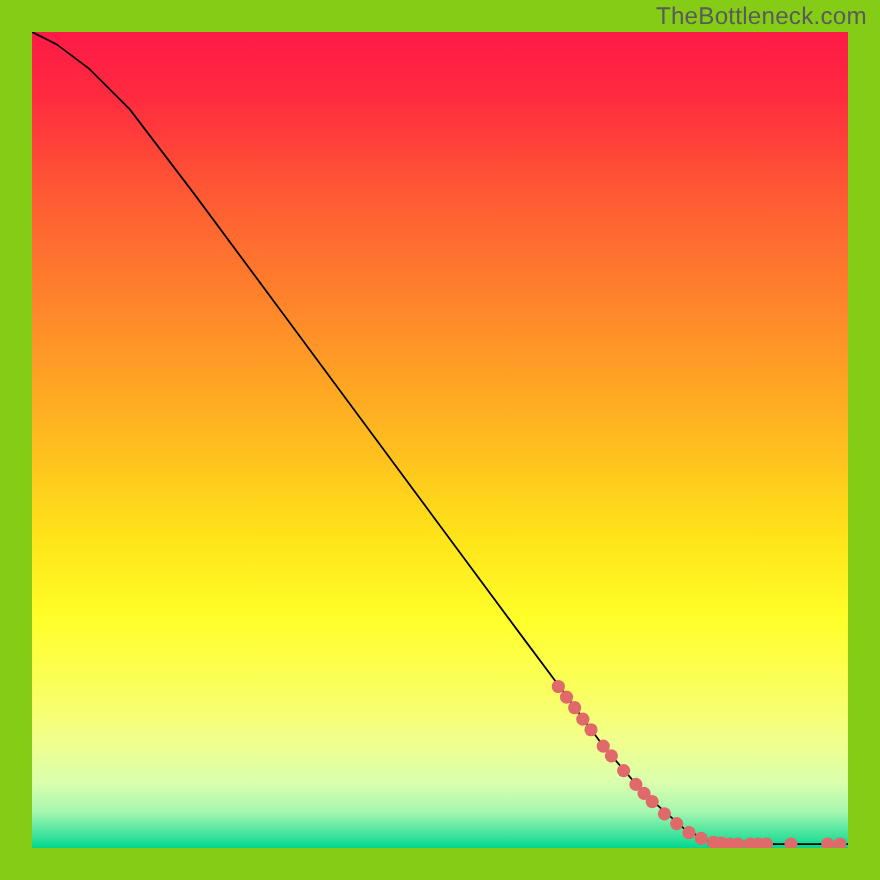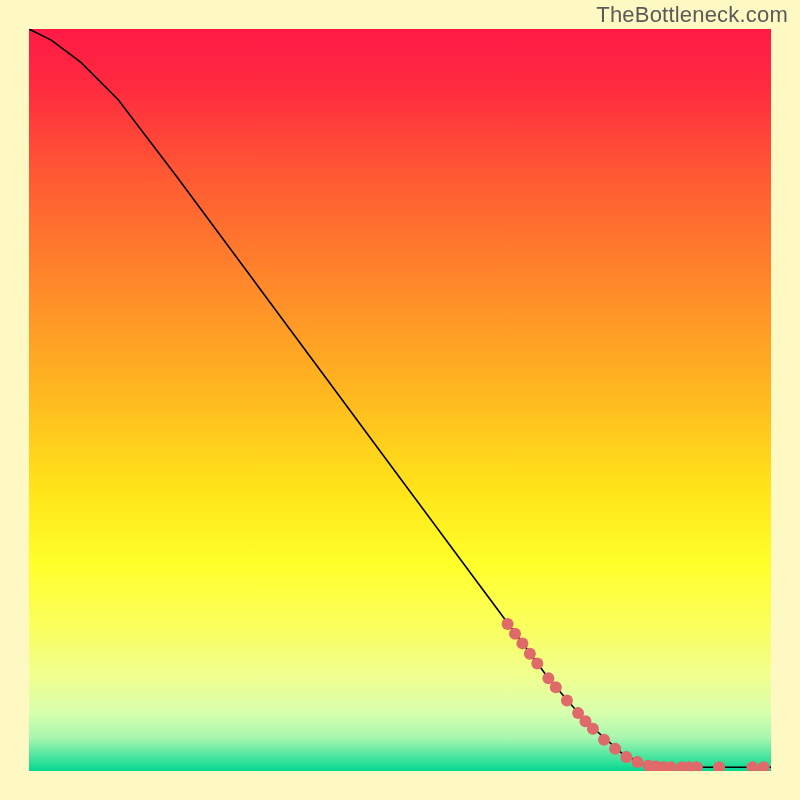--- a/index.html
+++ b/index.html
@@ -8,21 +8,21 @@
     width: 800px;
     height: 800px;
     background: #000;
     font-family: Arial, Helvetica, sans-serif;
     overflow: hidden;
   }
   .frame {
     position: relative;
     width: 800px;
     height: 800px;
-    background: #fef9c3;
+    background: #84cc16;
   }
   .watermark {
     position: absolute;
     top: 2px;
     right: 12px;
     color: #5a5a5a;
     font-size: 22px;
     letter-spacing: 0.2px;
     font-weight: 400;
     z-index: 10;

